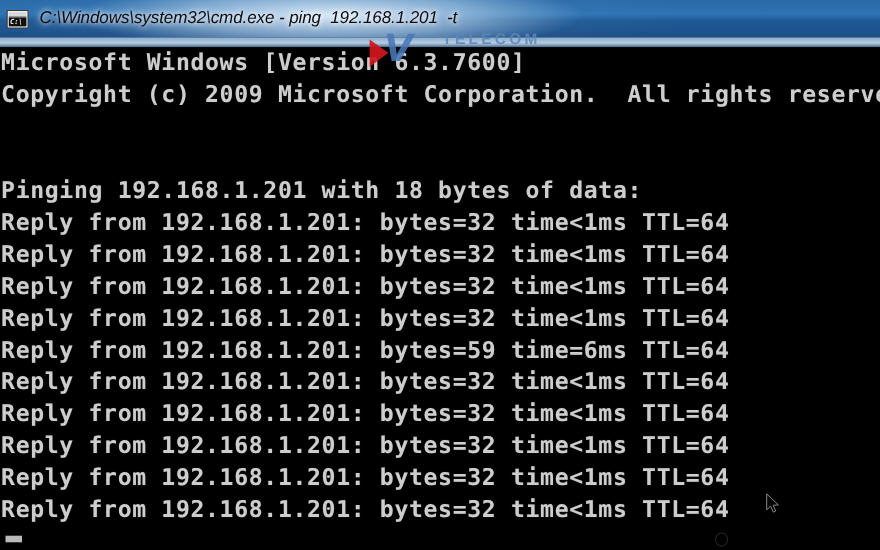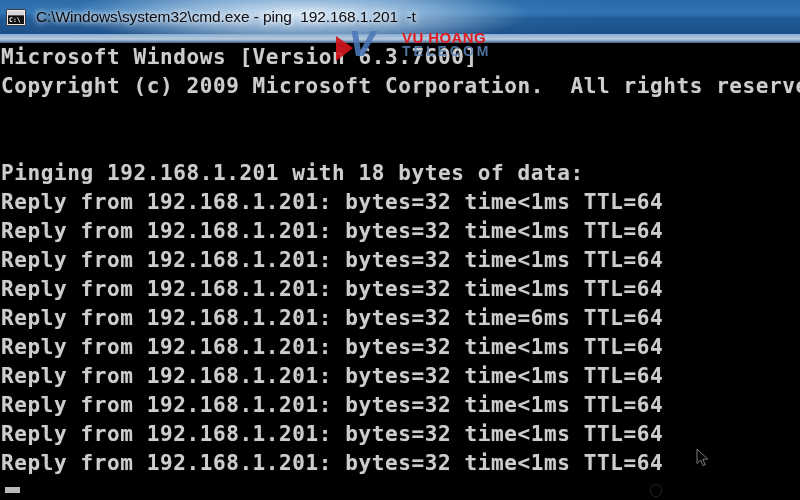--- a/index.html
+++ b/index.html
@@ -26,20 +26,21 @@
   .titlebar {
     position: absolute;
     left: 0; top: 0;
     width: 800px;
     height: 34px;
     background:
       radial-gradient(ellipse 320px 46px at 300px 14px, rgba(225,238,250,0.95) 0%, rgba(190,216,238,0.55) 42%, rgba(120,165,210,0.05) 72%, rgba(0,0,0,0) 100%),
       linear-gradient(to bottom, #2a6aa8 0%, #2f74b4 38%, #1f5a96 55%, #1d4f88 100%);
     box-sizing: border-box;
     overflow: hidden;
+    font-style: italic;
   }
   .titlebar-inner {
     position: absolute;
     left: 0; top: 0;
     width: 800px; height: 34px;
     display: flex;
     align-items: center;
   }
   .win-icon {
     width: 20px; height: 17px;
@@ -224,36 +225,35 @@
   <div class="console">
     <div class="con-line">Microsoft Windows [Version 6.3.7600]</div>
     <div class="con-line">Copyright (c) 2009 Microsoft Corporation.  All rights reserved.</div>
     <div class="con-line blank"></div>
     <div class="con-line blank"></div>
     <div class="con-line">Pinging 192.168.1.201 with 18 bytes of data:</div>
     <div class="con-line">Reply from 192.168.1.201: bytes=32 time&lt;1ms TTL=64</div>
     <div class="con-line">Reply from 192.168.1.201: bytes=32 time&lt;1ms TTL=64</div>
     <div class="con-line">Reply from 192.168.1.201: bytes=32 time&lt;1ms TTL=64</div>
     <div class="con-line">Reply from 192.168.1.201: bytes=32 time&lt;1ms TTL=64</div>
-    <div class="con-line">Reply from 192.168.1.201: bytes=32 time=6ms TTL=64</div>
+    <div class="con-line">Reply from 192.168.1.201: bytes=59 time=6ms TTL=64</div>
     <div class="con-line">Reply from 192.168.1.201: bytes=32 time&lt;1ms TTL=64</div>
     <div class="con-line">Reply from 192.168.1.201: bytes=32 time&lt;1ms TTL=64</div>
     <div class="con-line">Reply from 192.168.1.201: bytes=32 time&lt;1ms TTL=64</div>
     <div class="con-line">Reply from 192.168.1.201: bytes=32 time&lt;1ms TTL=64</div>
     <div class="con-line">Reply from 192.168.1.201: bytes=32 time&lt;1ms TTL=64</div>
 
   </div>
 
   <div class="watermark">
     <div class="wm-logo">
       <div class="wm-tri"></div>
       <div class="wm-v">V</div>
     </div>
     <div class="wm-text">
-      <div class="wm-name">VU HOANG</div>
       <div class="wm-sub">TELECOM</div>
     </div>
   </div>
 
   <div class="caret"></div>
 
   <div class="ghost-cursor"></div>
 
   <div class="pointer">
     <svg width="13" height="19" viewBox="0 0 13 19">

